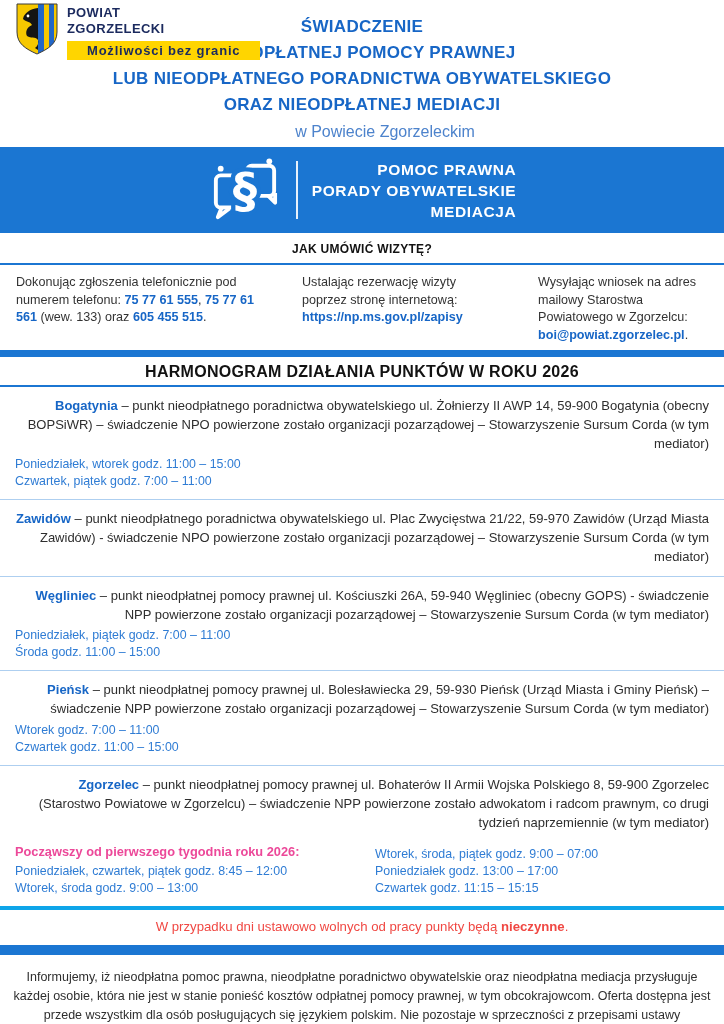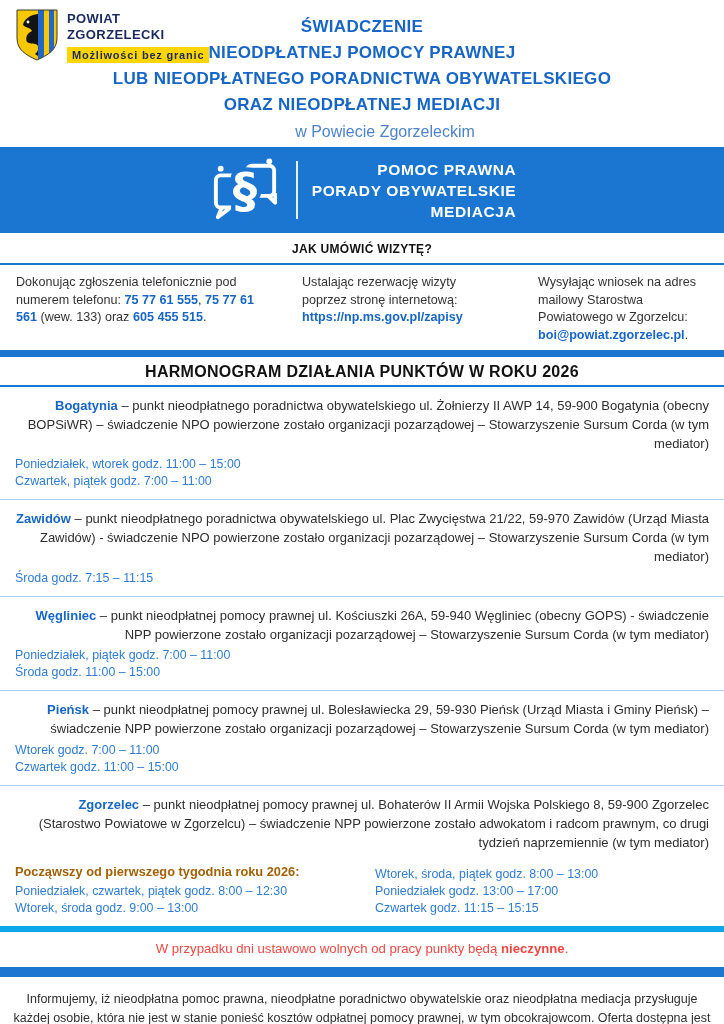--- a/index.html
+++ b/index.html
@@ -1,25 +1,25 @@
 <!DOCTYPE html>
 <html lang="pl"><head>
 <meta charset="utf-8">
 <style>
   html,body{margin:0;padding:0;background:#ffffff;}
   body{width:724px;font-family:"Liberation Sans","DejaVu Sans",sans-serif;color:#2e2e2e;}
   .page{width:724px;height:1024px;background:#fff;overflow:hidden;position:relative;}
 
   
   .hdr{position:relative;height:147px;}
-  .logo{position:absolute;left:15px;top:8px;display:flex;align-items:flex-start;gap:8px;}
+  .logo{position:absolute;left:15px;top:2px;display:flex;align-items:flex-start;gap:8px;}
   .crest{width:44px;height:54px;display:block;}
   .logo-text{padding-top:3px;}
   .logo-line{font-weight:bold;color:#1b2a5e;font-size:13px;letter-spacing:.4px;line-height:1.25;}
-  .logo-tagline{margin-top:3px;background:#ffd500;color:#1b2a5e;font-weight:bold;font-size:11px;letter-spacing:.8px;padding:2px 5px;display:inline-block;}
+  .logo-tagline{margin-top:3px;background:#ffd500;color:#1b2a5e;font-weight:bold;font-size:13px;letter-spacing:.8px;padding:2px 20px;display:inline-block;}
   .title-block{padding-top:14px;text-align:center;}
   .title-line{color:#1766c6;font-weight:bold;font-size:17px;line-height:26px;letter-spacing:.3px;}
   .subtitle{color:#4d83cc;font-size:16px;line-height:24px;margin-top:2px;padding-left:46px;}
 
   
   .banner{height:86px;background:#1b76d2;display:flex;align-items:center;justify-content:center;gap:14px;}
   .banner-icon{width:74px;height:68px;display:block;}
   .banner-sep{width:2px;height:58px;background:#ffffff;opacity:.9;}
   .banner-text div{color:#ffffff;font-weight:bold;font-size:15.5px;line-height:21px;letter-spacing:.6px;text-align:right;}
 
@@ -41,24 +41,24 @@
   .strip2{font-size:16px;padding:5px 0 3px;}
   .point{padding:10px 15px 9px;}
   .point + .point{border-top:1px solid #aecff0;}
   .desc{margin:0;font-size:13px;line-height:18.8px;color:#2e2e2e;text-align:right;}
   .city{color:#1766c6;font-weight:bold;}
   .hours{margin-top:3px;}
   .hours div{color:#2f7cd4;font-size:12.4px;line-height:17px;}
 
   .zg-cols{display:flex;gap:26px;margin-top:11px;}
   .zg-col{flex:1;}
-  .zg-col .zg-h{color:#a16207;font-weight:bold;font-size:12.8px;line-height:17px;margin-bottom:2px;}
-
-  
-  .notice{border-top:6px solid #0ea5e9;text-align:center;padding:8px 3px 9px;font-size:13.2px;color:#f04843;line-height:18px;}
+  .zg-col .zg-h{color:#ec4899;font-weight:bold;font-size:12.8px;line-height:17px;margin-bottom:2px;}
+
+  
+  .notice{border-top:4px solid #0ea5e9;text-align:center;padding:8px 3px 9px;font-size:13.2px;color:#f04843;line-height:18px;}
   .notice b{font-weight:bold;}
 
   
   .footer{padding:13px 10px 0;text-align:center;}
   .footer .para{font-size:12.5px;line-height:18.6px;color:#2e2e2e;margin:0 2px;}
 </style>
 </head>
 <body>
 
 <div class="page">
@@ -139,23 +139,20 @@
   <section class="point">
     <p class="desc"><span class="city">Bogatynia</span><span> – punkt nieodpłatnego poradnictwa obywatelskiego ul. Żołnierzy II AWP 14, 59-900 Bogatynia (obecny BOPSiWR) – świadczenie NPO powierzone zostało organizacji pozarządowej – Stowarzyszenie Sursum Corda (w tym mediator)</span></p>
     <div class="hours">
       <div>Poniedziałek, wtorek godz. 11:00 – 15:00</div>
       <div>Czwartek, piątek godz. 7:00 – 11:00</div>
     </div>
   </section>
 
   <section class="point">
     <p class="desc"><span class="city">Zawidów</span><span> – punkt nieodpłatnego poradnictwa obywatelskiego ul. Plac Zwycięstwa 21/22, 59-970 Zawidów (Urząd Miasta Zawidów) - świadczenie NPO powierzone zostało organizacji pozarządowej – Stowarzyszenie Sursum Corda (w tym mediator)</span></p>
-    <div class="hours">
-      <div>Środa godz. 7:15 – 11:15</div>
-    </div>
   </section>
 
   <section class="point">
     <p class="desc"><span class="city">Węgliniec</span><span> – punkt nieodpłatnej pomocy prawnej ul. Kościuszki 26A, 59-940 Węgliniec (obecny GOPS) - świadczenie NPP powierzone zostało organizacji pozarządowej – Stowarzyszenie Sursum Corda (w tym mediator)</span></p>
     <div class="hours">
       <div>Poniedziałek, piątek godz. 7:00 – 11:00</div>
       <div>Środa godz. 11:00 – 15:00</div>
     </div>
   </section>
 
@@ -166,27 +163,27 @@
       <div>Czwartek godz. 11:00 – 15:00</div>
     </div>
   </section>
 
   <section class="point">
     <p class="desc"><span class="city">Zgorzelec</span><span> – punkt nieodpłatnej pomocy prawnej ul. Bohaterów II Armii Wojska Polskiego 8, 59-900 Zgorzelec (Starostwo Powiatowe w Zgorzelcu) – świadczenie NPP powierzone zostało adwokatom i radcom prawnym, co drugi tydzień naprzemiennie (w tym mediator)</span></p>
     <div class="zg-cols">
       <div class="zg-col">
         <div class="zg-h">Począwszy od pierwszego tygodnia roku 2026:</div>
         <div class="hours">
-          <div>Poniedziałek, czwartek, piątek godz. 8:00 – 12:30</div>
+          <div>Poniedziałek, czwartek, piątek godz. 8:45 – 12:00</div>
           <div>Wtorek, środa godz. 9:00 – 13:00</div>
         </div>
       </div>
       <div class="zg-col">
         <div class="hours">
-          <div>Wtorek, środa, piątek godz. 8:00 – 13:00</div>
+          <div>Wtorek, środa, piątek godz. 9:00 – 07:00</div>
           <div>Poniedziałek godz. 13:00 – 17:00</div>
           <div>Czwartek godz. 11:15 – 15:15</div>
         </div>
       </div>
     </div>
   </section>
 
   <div class="notice">
     <span>W przypadku dni ustawowo wolnych od pracy punkty będą </span><b>nieczynne</b><span>.</span>
   </div>

